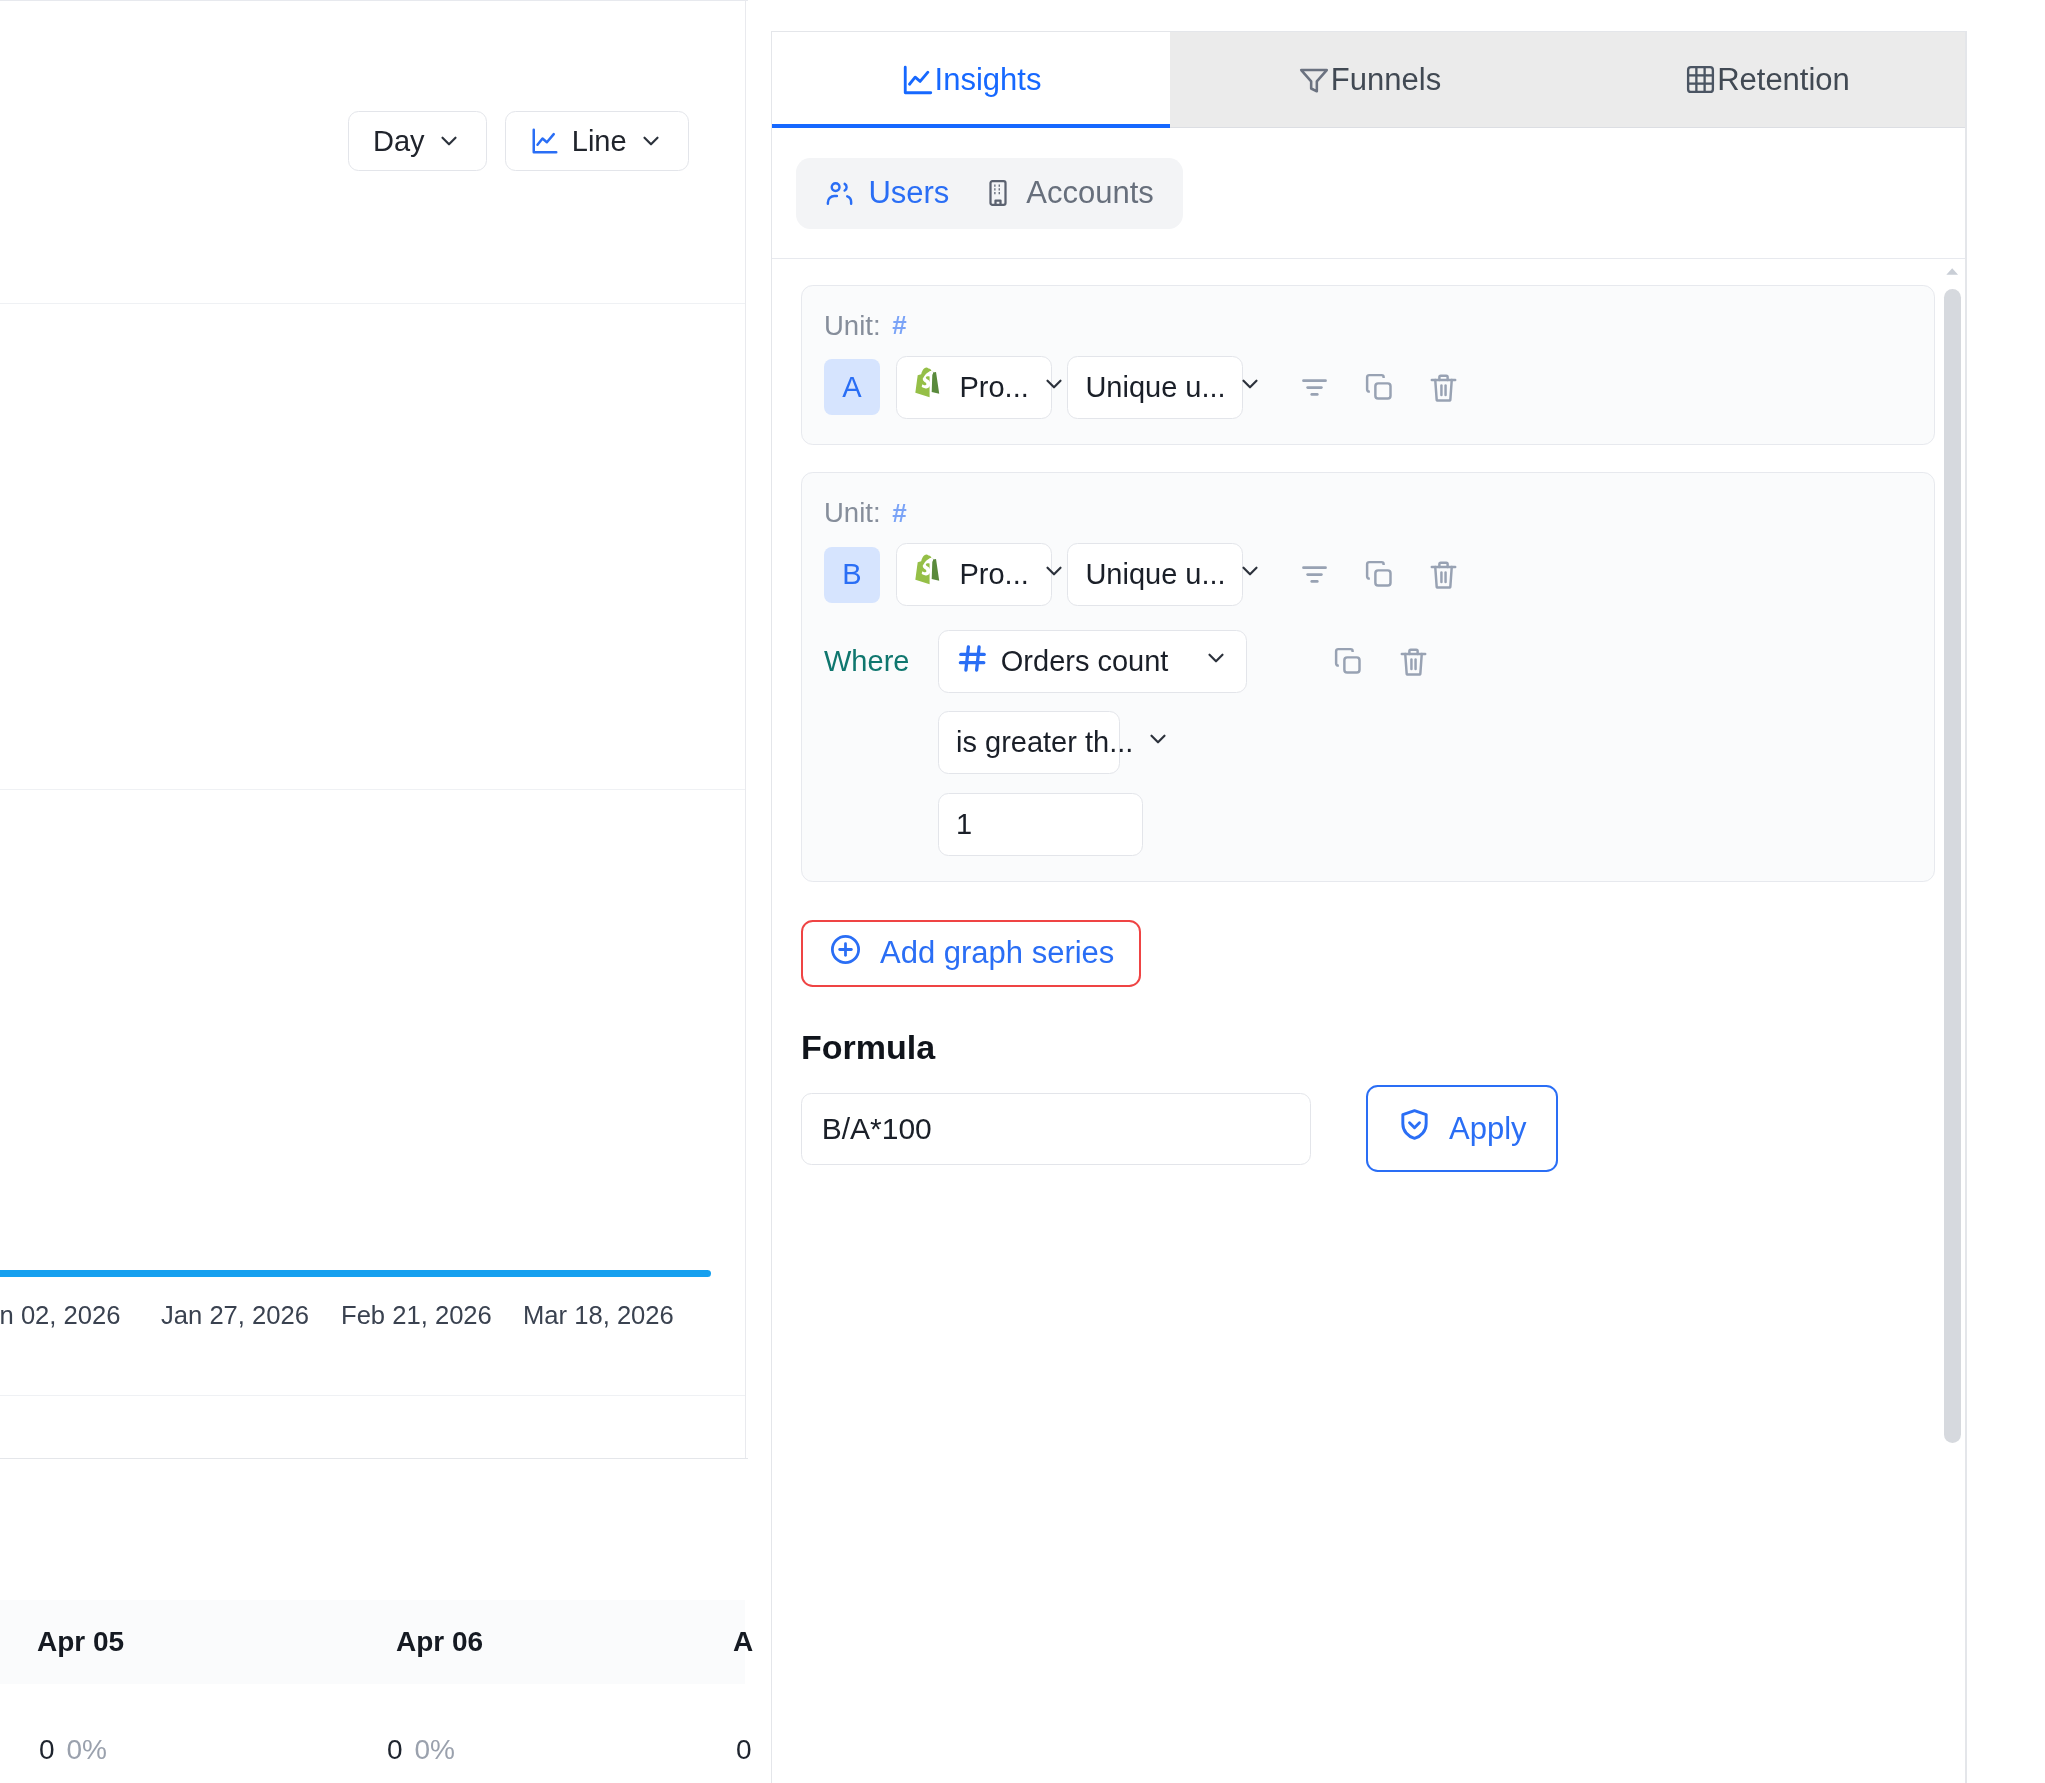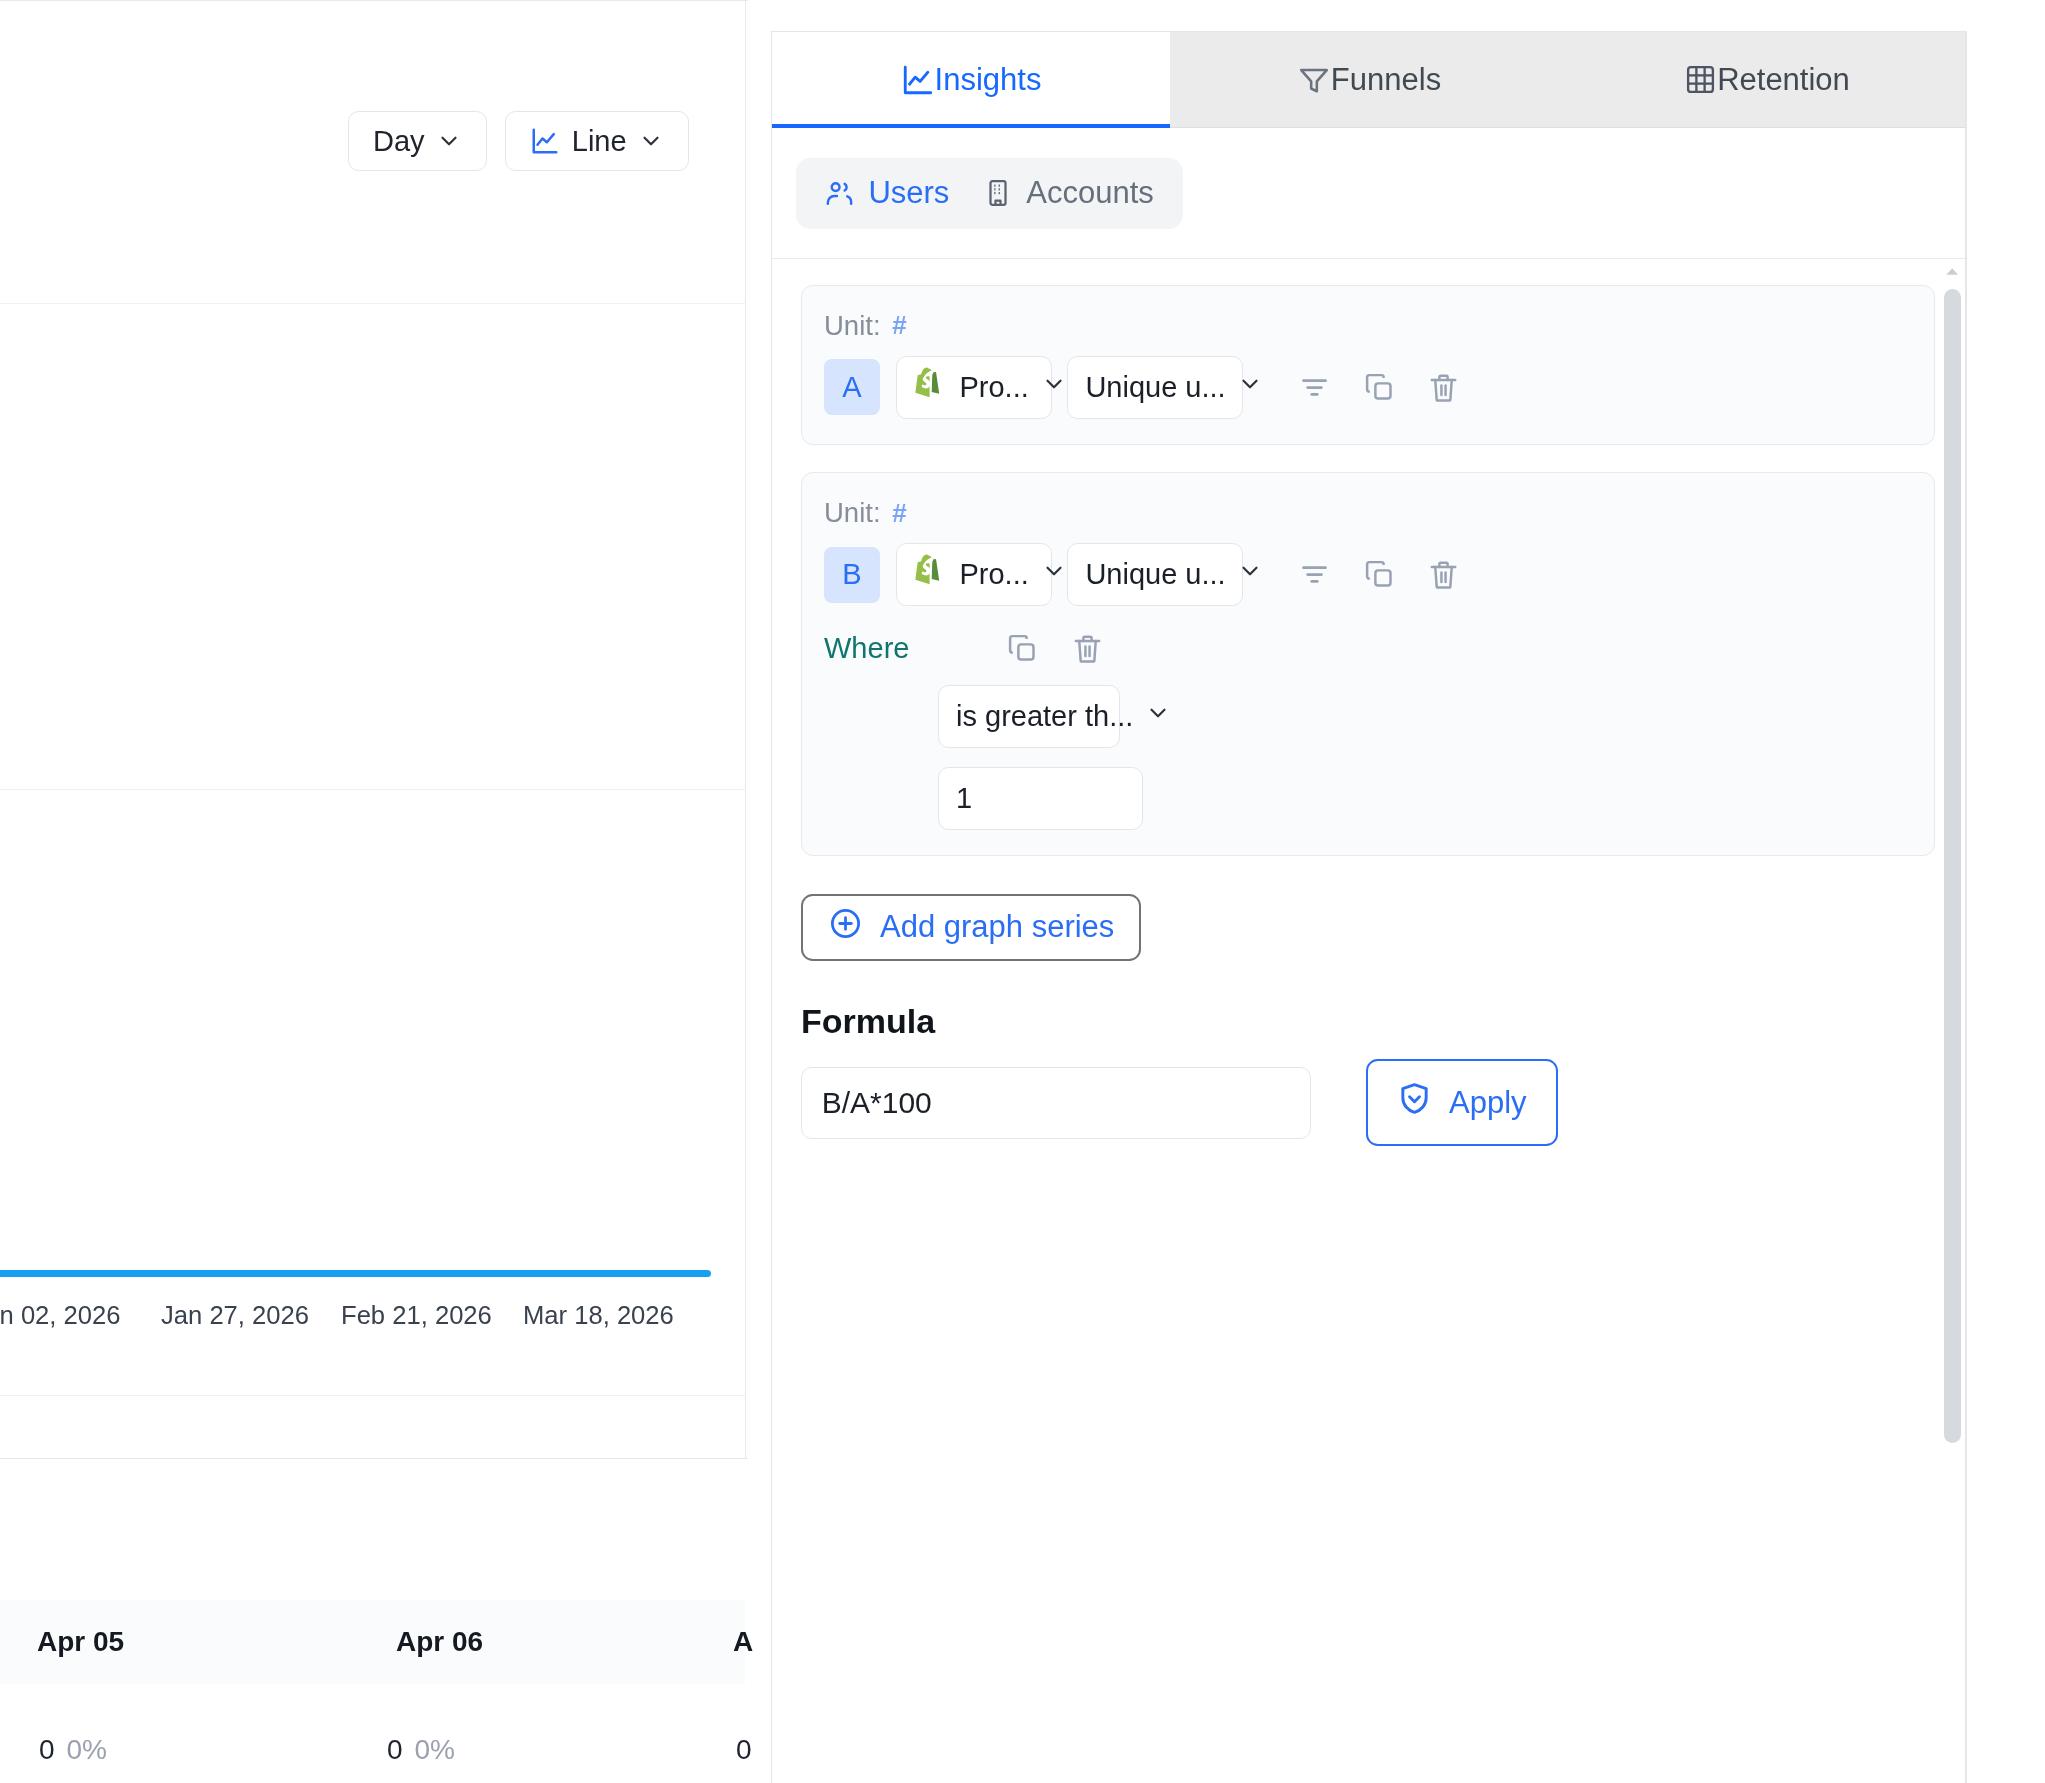--- a/index.html
+++ b/index.html
@@ -199,21 +199,21 @@
     font-size: 29px; color: #1a1f28; padding: 0 17px;
     display: flex; align-items: center;
     font-family: "Liberation Sans", sans-serif;
   }
 
   
   .add-series-btn {
     margin-top: 38px;
     display: inline-flex; align-items: center; gap: 17px;
     height: 67px; padding: 0 25px;
-    border: 2px solid #737373; border-radius: 11.8px; background: #ffffff;
+    border: 2px solid #ef4444; border-radius: 11.8px; background: #ffffff;
     font-size: 31px; color: #2a6ef5; cursor: pointer;
   }
 
   
   .formula-title { margin-top: 41px; font-size: 34px; font-weight: 700; color: #10141b; }
   .formula-row { margin-top: 18.4px; display: flex; align-items: center; gap: 55px; }
   .formula-input {
     width: 510px; height: 72px;
     border: 1.3px solid #e3e5ea; border-radius: 10.5px; background: #ffffff;
     font-size: 30px; color: #1a1f28; padding: 0 19.7px;
@@ -486,20 +486,36 @@
                   <line x1="10.5" y1="10.5" x2="10.5" y2="17.5"></line>
                   <line x1="13.5" y1="10.5" x2="13.5" y2="17.5"></line>
                 </svg>
             </div>
           </div>
         </div>
 
         <div class="where-block">
           <div class="where-row">
             <div class="where-label">Where</div>
+            <div class="dropdown w-where">
+              <span>
+                <svg width="33" height="33" viewBox="0 0 24 24" fill="none" stroke="#2a6ef5" stroke-width="2.4" stroke-linecap="round">
+                    <line x1="9" y1="3.5" x2="7.2" y2="20.5"></line>
+                    <line x1="16.8" y1="3.5" x2="15" y2="20.5"></line>
+                    <line x1="3.5" y1="9" x2="20.5" y2="9"></line>
+                    <line x1="3.2" y1="15" x2="20.2" y2="15"></line>
+                  </svg>
+              </span>
+              <span class="dd-label">Orders count</span>
+              <span>
+                <svg width="26" height="26" viewBox="0 0 24 24" fill="none" stroke="#2c323c" stroke-width="2" stroke-linecap="round" stroke-linejoin="round">
+                    <polyline points="6 9 12 15 18 9"></polyline>
+                  </svg>
+              </span>
+            </div>
             <div class="row-actions" style="margin-left:66px">
               <div class="icon-btn">
                 <svg width="33" height="33" viewBox="0 0 24 24" fill="none" stroke="#98a2b3" stroke-width="1.8" stroke-linejoin="round">
                     <rect x="9" y="9" width="11" height="11" rx="2"></rect>
                     <path d="M5 15H4.5A1.5 1.5 0 0 1 3 13.5v-9A1.5 1.5 0 0 1 4.5 3h9A1.5 1.5 0 0 1 15 4.5V5"></path>
                   </svg>
               </div>
               <div class="icon-btn">
                 <svg width="33" height="33" viewBox="0 0 24 24" fill="none" stroke="#98a2b3" stroke-width="1.8" stroke-linecap="round" stroke-linejoin="round">
                     <polyline points="3.5 6.5 20.5 6.5"></polyline>

